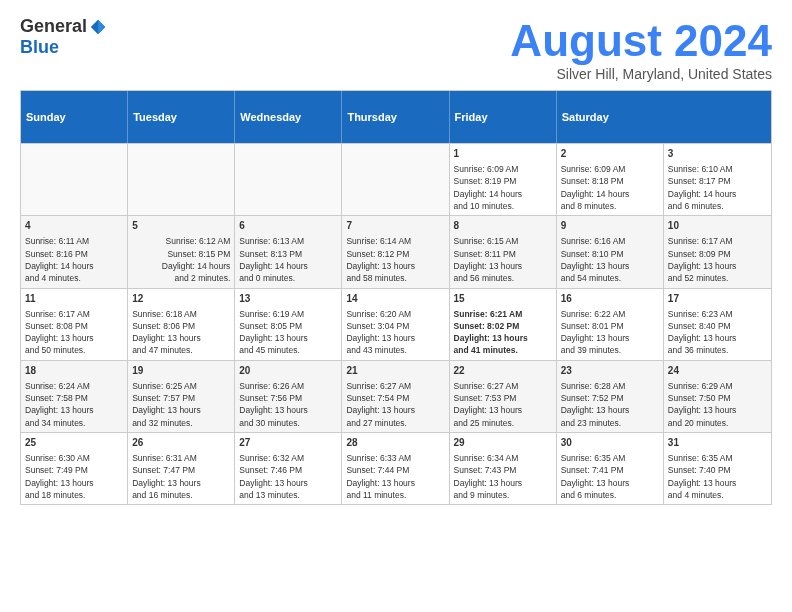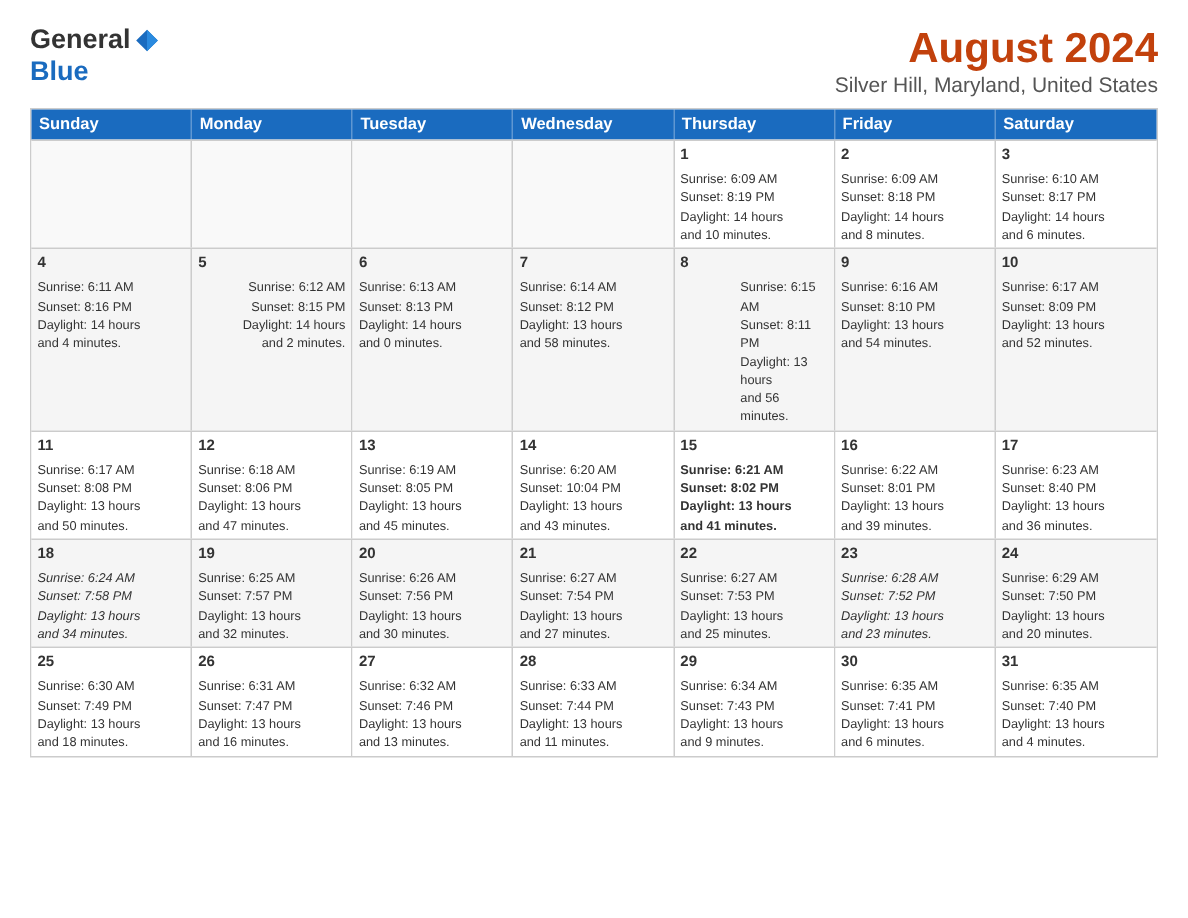--- a/index.html
+++ b/index.html
@@ -38,44 +38,44 @@
     .logo-general { color: #333; font-weight: bold; }
     .logo-icon {
       width: 18px;
       height: 18px;
       margin-left: 2px;
     }
     .title-block {
       text-align: right;
     }
     .month-title {
-      font-size: 28px;
+      font-size: 44px;
       font-weight: bold;
-      color: #c2410c;
+      color: #3b82f6;
     }
     .location {
       font-size: 14px;
       color: #555;
     }
     .calendar {
       flex: 1;
       display: flex;
       flex-direction: column;
       border: 1px solid #ccc;
     }
     .cal-header {
       display: grid;
       grid-template-columns: repeat(7, 1fr);
       background: #1a6bbf;
     }
     .cal-header-cell {
       color: #fff;
       font-size: 11px;
       font-weight: bold;
-      padding: 4px 5px;
+      padding: 20px 5px;
       border-right: 1px solid rgba(255,255,255,0.3);
     }
     .cal-header-cell:last-child { border-right: none; }
     .cal-body {
       flex: 1;
       display: flex;
       flex-direction: column;
     }
     .cal-row {
       display: grid;
@@ -122,21 +122,20 @@
     </div>
     <div class="title-block">
       <div class="month-title">August 2024</div>
       <div class="location">Silver Hill, Maryland, United States</div>
     </div>
   </div>
 
   <div class="calendar">
     <div class="cal-header">
     <div class="cal-header-cell">Sunday</div>
-        <div class="cal-header-cell">Monday</div>
         <div class="cal-header-cell">Tuesday</div>
         <div class="cal-header-cell">Wednesday</div>
         <div class="cal-header-cell">Thursday</div>
         <div class="cal-header-cell">Friday</div>
         <div class="cal-header-cell">Saturday</div>
       </div>
     <div class="cal-body">
     <div class="cal-row">
           <div class="cal-cell empty"></div>
           <div class="cal-cell empty"></div>
@@ -188,21 +187,21 @@
           </div>
           <div class="cal-cell alt">
             <div class="day-num">7</div>
             <div class="cell-info" style="white-space: pre-line;">Sunrise: 6:14 AM
 Sunset: 8:12 PM
 Daylight: 13 hours
 and 58 minutes.</div>
           </div>
           <div class="cal-cell alt">
             <div class="day-num">8</div>
-            <div class="cell-info" style="white-space: pre-line; margin-left: 40px;">Sunrise: 6:15 AM
+            <div class="cell-info" style="white-space: pre-line;">Sunrise: 6:15 AM
 Sunset: 8:11 PM
 Daylight: 13 hours
 and 56 minutes.</div>
           </div>
           <div class="cal-cell alt">
             <div class="day-num">9</div>
             <div class="cell-info" style="white-space: pre-line;">Sunrise: 6:16 AM
 Sunset: 8:10 PM
 Daylight: 13 hours
 and 54 minutes.</div>
@@ -233,21 +232,21 @@
           <div class="cal-cell">
             <div class="day-num">13</div>
             <div class="cell-info" style="white-space: pre-line;">Sunrise: 6:19 AM
 Sunset: 8:05 PM
 Daylight: 13 hours
 and 45 minutes.</div>
           </div>
           <div class="cal-cell">
             <div class="day-num">14</div>
             <div class="cell-info" style="white-space: pre-line;">Sunrise: 6:20 AM
-Sunset: 10:04 PM
+Sunset: 3:04 PM
 Daylight: 13 hours
 and 43 minutes.</div>
           </div>
           <div class="cal-cell">
             <div class="day-num">15</div>
             <div class="cell-info" style="white-space: pre-line; font-weight: bold;">Sunrise: 6:21 AM
 Sunset: 8:02 PM
 Daylight: 13 hours
 and 41 minutes.</div>
           </div>
@@ -262,21 +261,21 @@
             <div class="day-num">17</div>
             <div class="cell-info" style="white-space: pre-line;">Sunrise: 6:23 AM
 Sunset: 8:40 PM
 Daylight: 13 hours
 and 36 minutes.</div>
           </div>
         </div>
         <div class="cal-row">
           <div class="cal-cell alt">
             <div class="day-num">18</div>
-            <div class="cell-info" style="white-space: pre-line; font-style: italic;">Sunrise: 6:24 AM
+            <div class="cell-info" style="white-space: pre-line;">Sunrise: 6:24 AM
 Sunset: 7:58 PM
 Daylight: 13 hours
 and 34 minutes.</div>
           </div>
           <div class="cal-cell alt">
             <div class="day-num">19</div>
             <div class="cell-info" style="white-space: pre-line;">Sunrise: 6:25 AM
 Sunset: 7:57 PM
 Daylight: 13 hours
 and 32 minutes.</div>
@@ -297,21 +296,21 @@
           </div>
           <div class="cal-cell alt">
             <div class="day-num">22</div>
             <div class="cell-info" style="white-space: pre-line;">Sunrise: 6:27 AM
 Sunset: 7:53 PM
 Daylight: 13 hours
 and 25 minutes.</div>
           </div>
           <div class="cal-cell alt">
             <div class="day-num">23</div>
-            <div class="cell-info" style="white-space: pre-line; font-style: italic;">Sunrise: 6:28 AM
+            <div class="cell-info" style="white-space: pre-line;">Sunrise: 6:28 AM
 Sunset: 7:52 PM
 Daylight: 13 hours
 and 23 minutes.</div>
           </div>
           <div class="cal-cell alt">
             <div class="day-num">24</div>
             <div class="cell-info" style="white-space: pre-line;">Sunrise: 6:29 AM
 Sunset: 7:50 PM
 Daylight: 13 hours
 and 20 minutes.</div>

